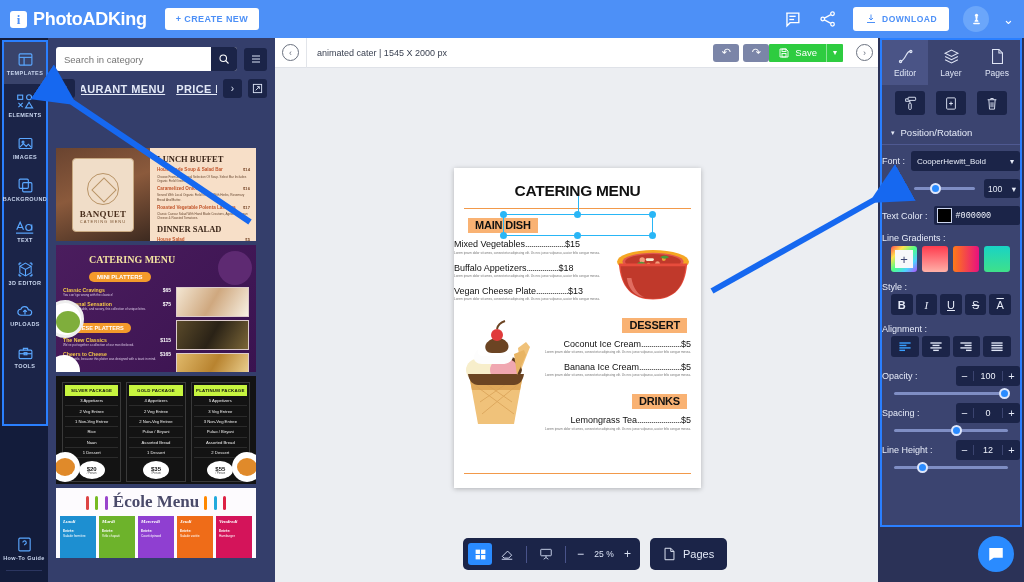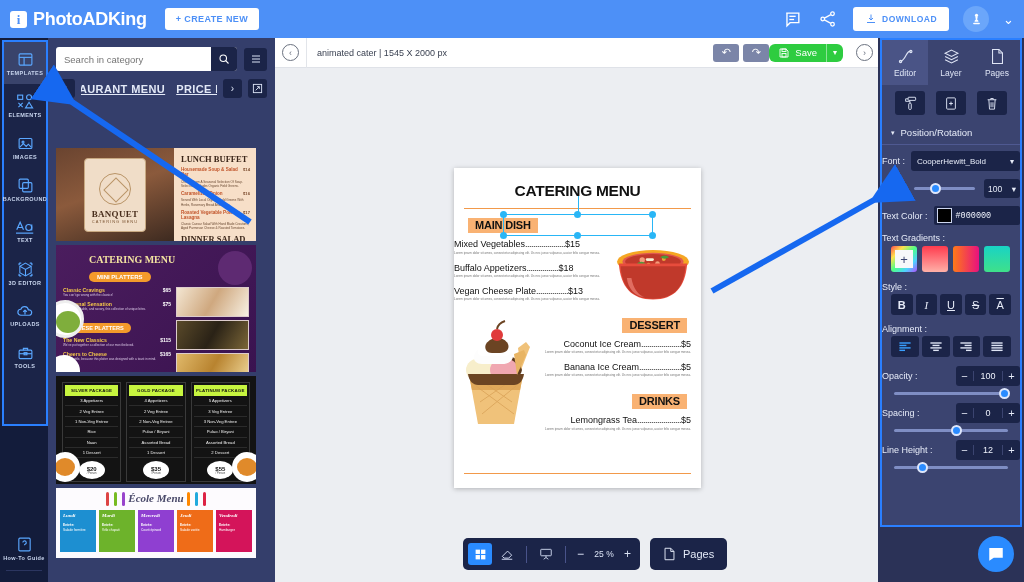--- a/index.html
+++ b/index.html
@@ -102,21 +102,21 @@
   .thumbs { position: absolute; left: 8px; top: 110px; width: 200px; height: 472px; overflow: hidden; }
   .thumb { width: 200px; margin-bottom: 4px; position: relative; overflow: hidden; cursor: pointer; }
   .scrollbar {
     position: absolute; left: 262px; top: 118px; width: 6px; height: 450px;
     background: #4b5585; border-radius: 3px;
   }
   .scroll-thumb { position: absolute; left: 0; top: 0; width: 6px; height: 52px; background: #ffffff; border-radius: 3px; }
 
   
   .t1 { height: 93px; display: flex; }
-  .t1-left { width: 118px; background: linear-gradient(160deg,#6a4430,#8b5a3c 45%,#3d2a20); position: relative; }
+  .t1-left { width: 94px; background: linear-gradient(160deg,#6a4430,#8b5a3c 45%,#3d2a20); position: relative; }
   .t1-badge {
     position: absolute; left: 50%; top: 50%; transform: translate(-50%,-50%);
     width: 62px; height: 74px; background: #f0ddc8; border-radius: 4px;
     display: flex; flex-direction: column; align-items: center; justify-content: flex-end;
     padding-bottom: 7px; border: 1px solid #c8a982;
   }
   .t1-badge .bq { font-size: 9px; font-weight: bold; color: #4a2f1d; letter-spacing: 0.3px; font-family: "Liberation Serif", serif;}
   .t1-badge .cm { font-size: 4px; color: #7a5230; letter-spacing: 1px; }
   .t1-badge .orn { width: 32px; height: 32px; border: 1px solid #b99467; border-radius: 50%; margin-bottom: 4px; position: relative;}
   .t1-badge .orn:after{content:"";position:absolute;left:7px;top:7px;width:16px;height:16px;border:1px solid #b99467;transform:rotate(45deg);}
@@ -157,21 +157,21 @@
   .t3-li { font-size: 4.2px; color: #eee; text-align: center; padding: 2.2px 0; border-bottom: 1px solid #2b2b2b;}
   .t3-price { width: 26px; height: 18px; background: #fff; border-radius: 50%; margin: 3px auto 0; display: flex; flex-direction: column; align-items: center; justify-content: center; }
   .t3-price .p { font-size: 6px; font-weight: bold; color: #111; }
   .t3-price .s { font-size: 2.6px; color: #444; }
   .t3-plate { position: absolute; width: 30px; height: 30px; border-radius: 50%; background: #fff; bottom: 2px;}
   .t3-plate.l { left: -6px; } .t3-plate.r { right: -6px; }
   .t3-plate:after{content:"";position:absolute;left:5px;top:6px;width:20px;height:18px;border-radius:50%;background:#e08a2a;}
 
   
   .t4 { height: 70px; background: #fdfbfe; padding: 4px; }
-  .t4-title { text-align: center; font-size: 11px; color: #4a4a6a; font-family:"Liberation Serif",serif; font-style: italic; font-weight: bold; position:relative;}
+  .t4-title { text-align: center; font-size: 17px; color: #4a4a6a; font-family:"Liberation Serif",serif; font-weight: bold; position:relative;}
   .t4-cols { display:flex; gap:3px; margin-top: 4px; }
   .t4-col { flex:1; padding: 3px; color:#fff; height: 42px;}
   .t4-col .d { font-size: 5px; font-weight: bold; font-style: italic; font-family:"Liberation Serif",serif;}
   .t4-col .e { font-size: 3.3px; font-weight: bold; margin-top:5px;}
   .t4-col .v { font-size: 3.2px; margin-top:1px;}
   .spoon { display:inline-block; width:3px; height:14px; border-radius:2px; vertical-align:middle; margin:0 1px;}
 
   
   .center { position: absolute; left: 275px; top: 38px; width: 603px; height: 544px; background: #eceef2; }
   .canvas-topbar {
@@ -184,21 +184,21 @@
     font-size: 9px; margin: 0 7px; cursor: pointer; flex: 0 0 17px;
   }
   .ct-name { font-size: 9px; color: #3b4252; border-left: 1px solid #e2e5ea; padding-left: 10px; height: 30px; line-height: 30px; flex: 1;}
   .ct-undo { display: flex; gap: 4px; }
   .undo-btn {
     width: 26px; height: 18px; background: #7b85a8; border-radius: 3px; color: #fff;
     display:flex; align-items:center; justify-content:center; font-size: 11px; cursor: pointer;
   }
   .save-btn {
     margin-left: auto; display: flex; align-items: center; background: #2ecc40;
-    border-radius: 6px; overflow: hidden; cursor: pointer; margin-right: 6px;
+    border-radius: 1px; overflow: hidden; cursor: pointer; margin-right: 6px;
   }
   .save-btn .sv { display:flex; align-items:center; gap:5px; padding: 3px 9px; color:#fff; font-size: 9.5px; }
   .save-btn .dv { width: 1px; height: 18px; background: rgba(255,255,255,.45); }
   .save-btn .ar { padding: 3px 6px; color:#fff; font-size: 8px; }
 
   .canvas-area { position: relative; width: 603px; height: 514px; background: #eceef2; }
   .page {
     position: absolute; left: 179px; top: 100px; width: 247px; height: 320px;
     background: #fff; box-shadow: 0 1px 5px rgba(0,0,0,.25);
     overflow: hidden;
@@ -879,21 +879,21 @@
       <div class="rp-row">
         <span class="rp-lbl">Text Color :</span>
         <div class="hexfield">
           <span class="swatch" style="background:#000"></span>
           <span class="hextxt">#000000</span>
         </div>
       </div>
 
 
       <div class="rp-row" style="padding-bottom:0">
-        <span class="rp-lbl">Text Gradients :</span>
+        <span class="rp-lbl">Line Gradients :</span>
       </div>
       <div class="grad-row">
         <div class="grad plus">
           <div class="in">+</div>
         </div>
         <div class="grad" style="background:linear-gradient(180deg,#ff3b4e,#ffb0a8)"></div>
         <div class="grad" style="background:linear-gradient(90deg,#ff7a18,#e8117f)"></div>
         <div class="grad" style="background:linear-gradient(180deg,#19d3c5,#3fe08a)"></div>
       </div>
 

